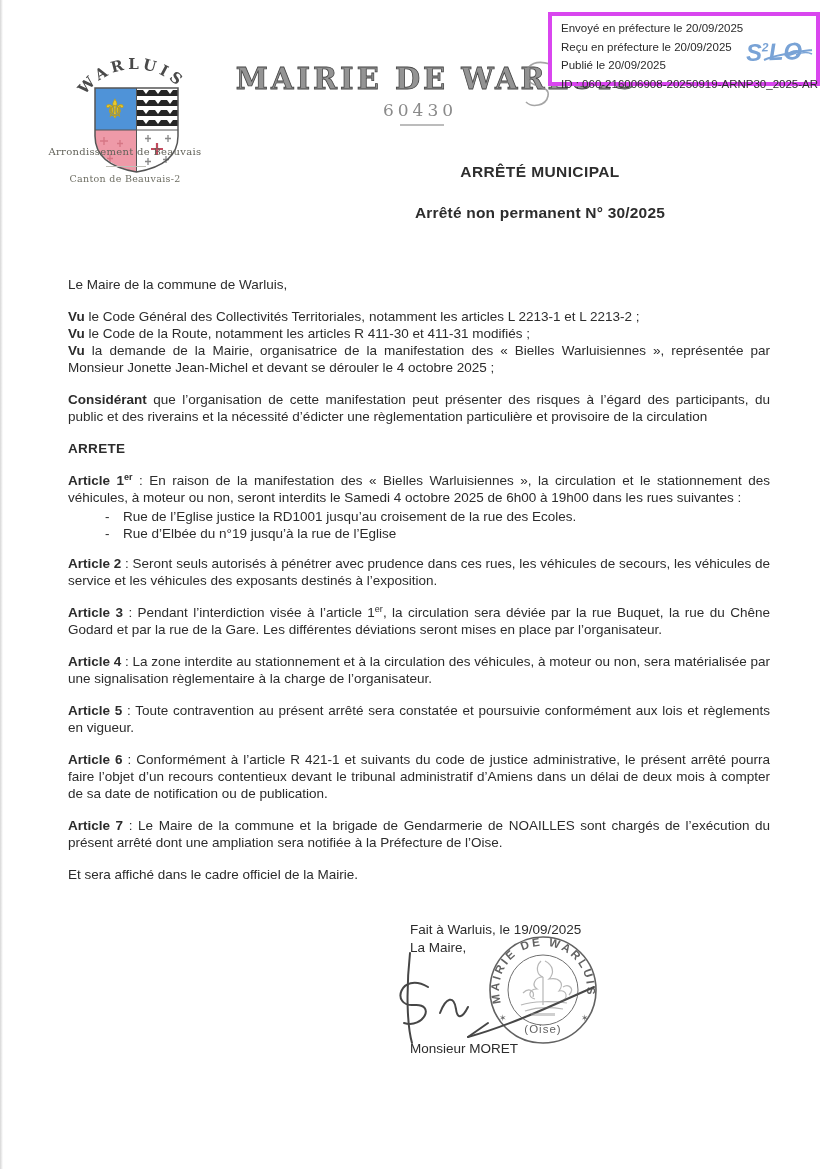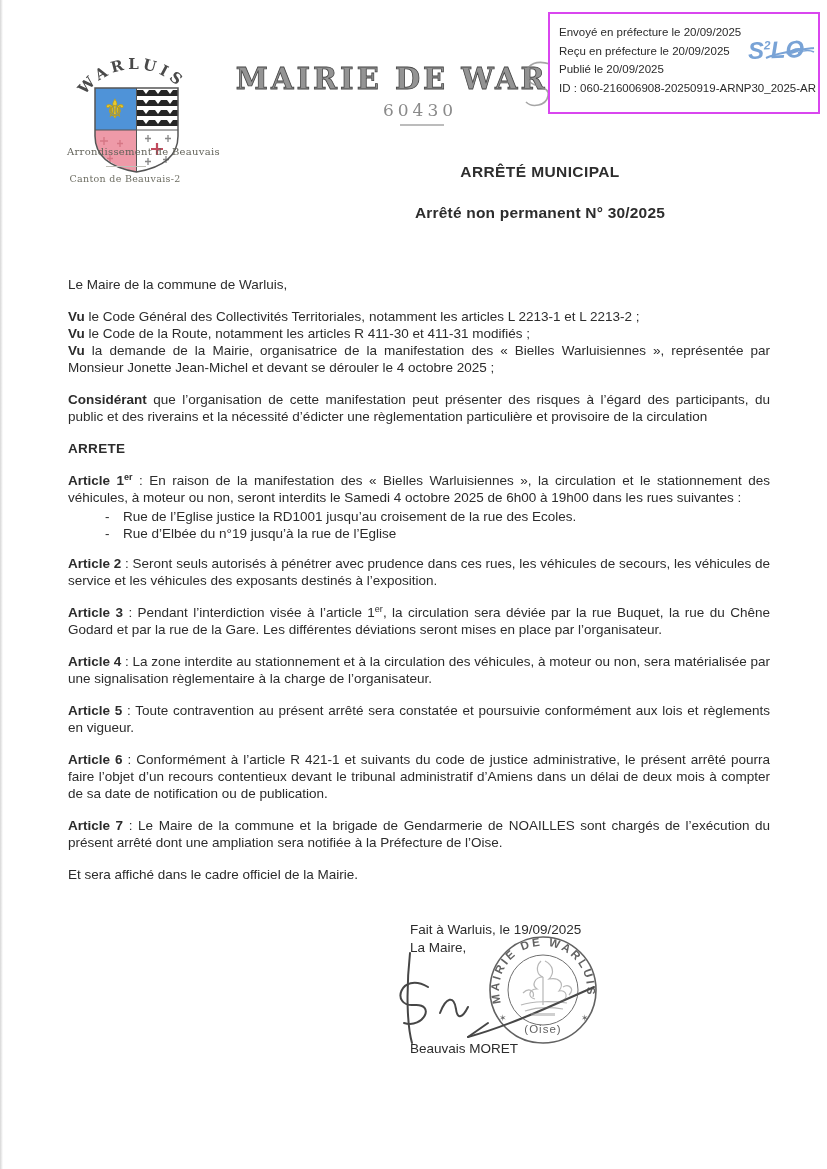--- a/index.html
+++ b/index.html
@@ -5,34 +5,34 @@
   html,body{margin:0;padding:0;background:#888;}
   .page{position:relative;width:827px;height:1169px;margin:0 auto;background:#ffffff;
         font-family:"Liberation Sans",sans-serif;color:#2e2e2e;overflow:hidden;}
   .left-edge{position:absolute;left:0;top:0;width:3px;height:100%;
         background:linear-gradient(to right,#b5b5b5,transparent);opacity:.55;}
 
   
   .coat-wrap{position:absolute;left:40px;top:24px;width:190px;height:160px;}
   .arms-sub{position:absolute;left:30px;width:190px;text-align:center;
         font-family:"DejaVu Serif",serif;color:#63635a;}
-  .arms-sub.l1{top:146px;font-size:10px;letter-spacing:.3px;text-align:right;}
+  .arms-sub.l1{top:146px;font-size:10px;letter-spacing:.3px;}
   .arms-sub.l2{top:173px;font-size:9.5px;color:#6e6e63;letter-spacing:.3px;}
   .arms-rule{position:absolute;left:106px;top:166px;width:40px;height:1px;background:#bfbfb8;}
 
   .main-title{position:absolute;left:37px;top:62px;width:800px;text-align:center;
         font-family:"DejaVu Serif",serif;font-size:29px;font-weight:bold;letter-spacing:3px;
         color:#949494;-webkit-text-stroke:0.8px #474747;}
   .postal{position:absolute;left:20px;top:100px;width:800px;text-align:center;
         font-family:"DejaVu Serif",serif;font-size:17px;letter-spacing:4px;color:#8a8a8a;}
   .title-rule{position:absolute;left:400px;top:124px;width:44px;height:2px;background:#ababab;opacity:.8;}
 
   
-  .stamp-box{position:absolute;left:548px;top:12px;width:272px;height:102px;background:#fff;
-        border:2px solid #d946ef;z-index:5;box-sizing:border-box;padding:9px 0 0 9px;}
+  .stamp-box{position:absolute;left:548px;top:12px;width:272px;height:74px;background:#fff;
+        border:4px solid #d946ef;z-index:5;box-sizing:border-box;padding:3px 0 0 9px;}
   .stamp-box .ln{font-size:11.5px;line-height:18.5px;color:#2a2a2a;white-space:nowrap;}
   .slo{position:absolute;right:14px;top:24px;z-index:6;color:#79a3d6;
         font-style:italic;font-weight:bold;font-size:24px;transform:rotate(-2deg);line-height:1;}
   .slo sup{font-size:12px;vertical-align:super;}
   .slo-swoosh{position:absolute;right:2px;top:30px;z-index:6;}
   .squiggle{position:absolute;left:516px;top:56px;z-index:1;}
 
   
   .doc-heading{position:absolute;left:240px;top:163px;width:600px;text-align:center;
         font-size:15.5px;font-weight:bold;color:#2d2d2d;letter-spacing:.4px;}
@@ -184,21 +184,21 @@
 
     <p class="just"><span class="lead">Article 7</span><span> : Le Maire de la commune et la brigade de Gendarmerie de NOAILLES sont chargés de l’exécution du présent arrêté dont une ampliation sera notifiée à la Préfecture de l’Oise.</span></p>
 
     <p>Et sera affiché dans le cadre officiel de la Mairie.</p>
   </div>
 
   <div class="sig-block">
     <div>Fait à Warluis, le 19/09/2025</div>
     <div>La Maire,</div>
   </div>
-  <div class="sig-name">Beauvais MORET</div>
+  <div class="sig-name">Monsieur MORET</div>
 
   <svg class="scribble-svg" width="230" height="120">
     <g fill="none" stroke="#333" stroke-width="2" stroke-linecap="round" opacity="0.9">
       <path d="M 28,18 C 24,55 25,90 30,108"></path>
       <path d="M 46,52 C 18,36 8,72 32,70 C 54,68 42,94 22,88"></path>
       <path d="M 58,78 C 64,62 72,60 74,74 C 75,84 80,84 86,72"></path>
       <path d="M 86,102 C 130,90 180,66 212,52"></path>
       <path d="M 86,102 L 106,88"></path>
     </g>
   </svg>

